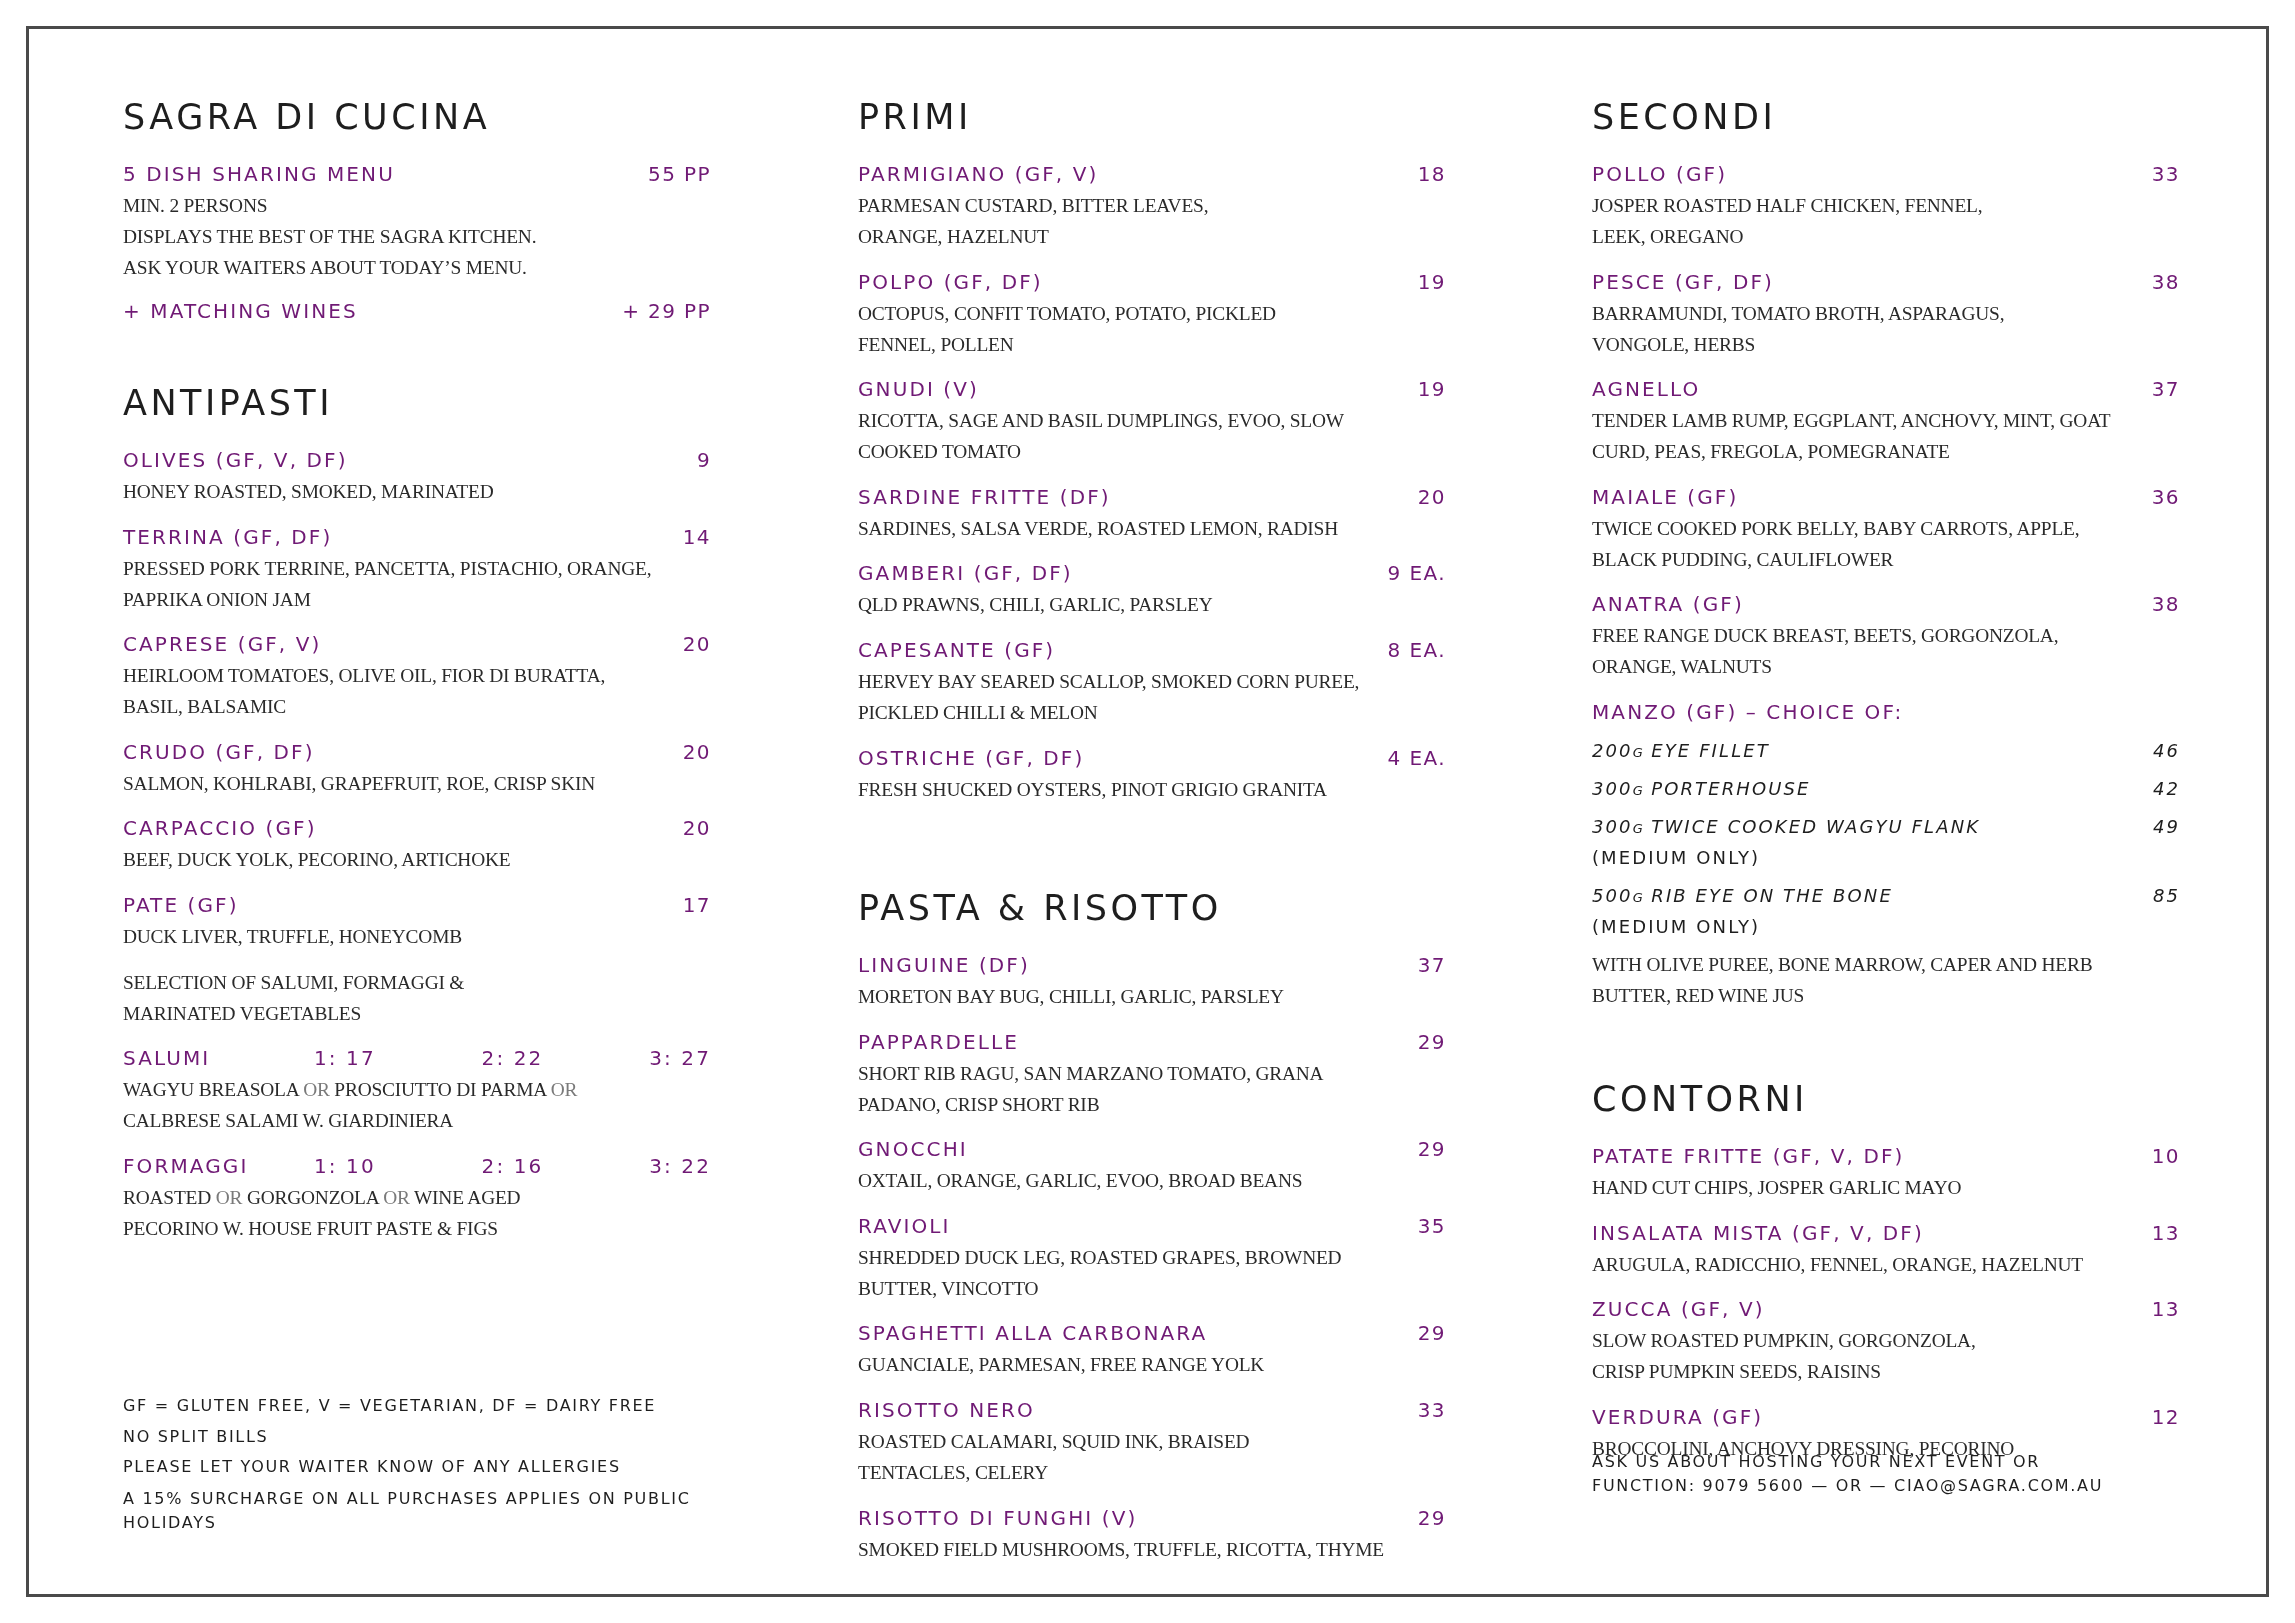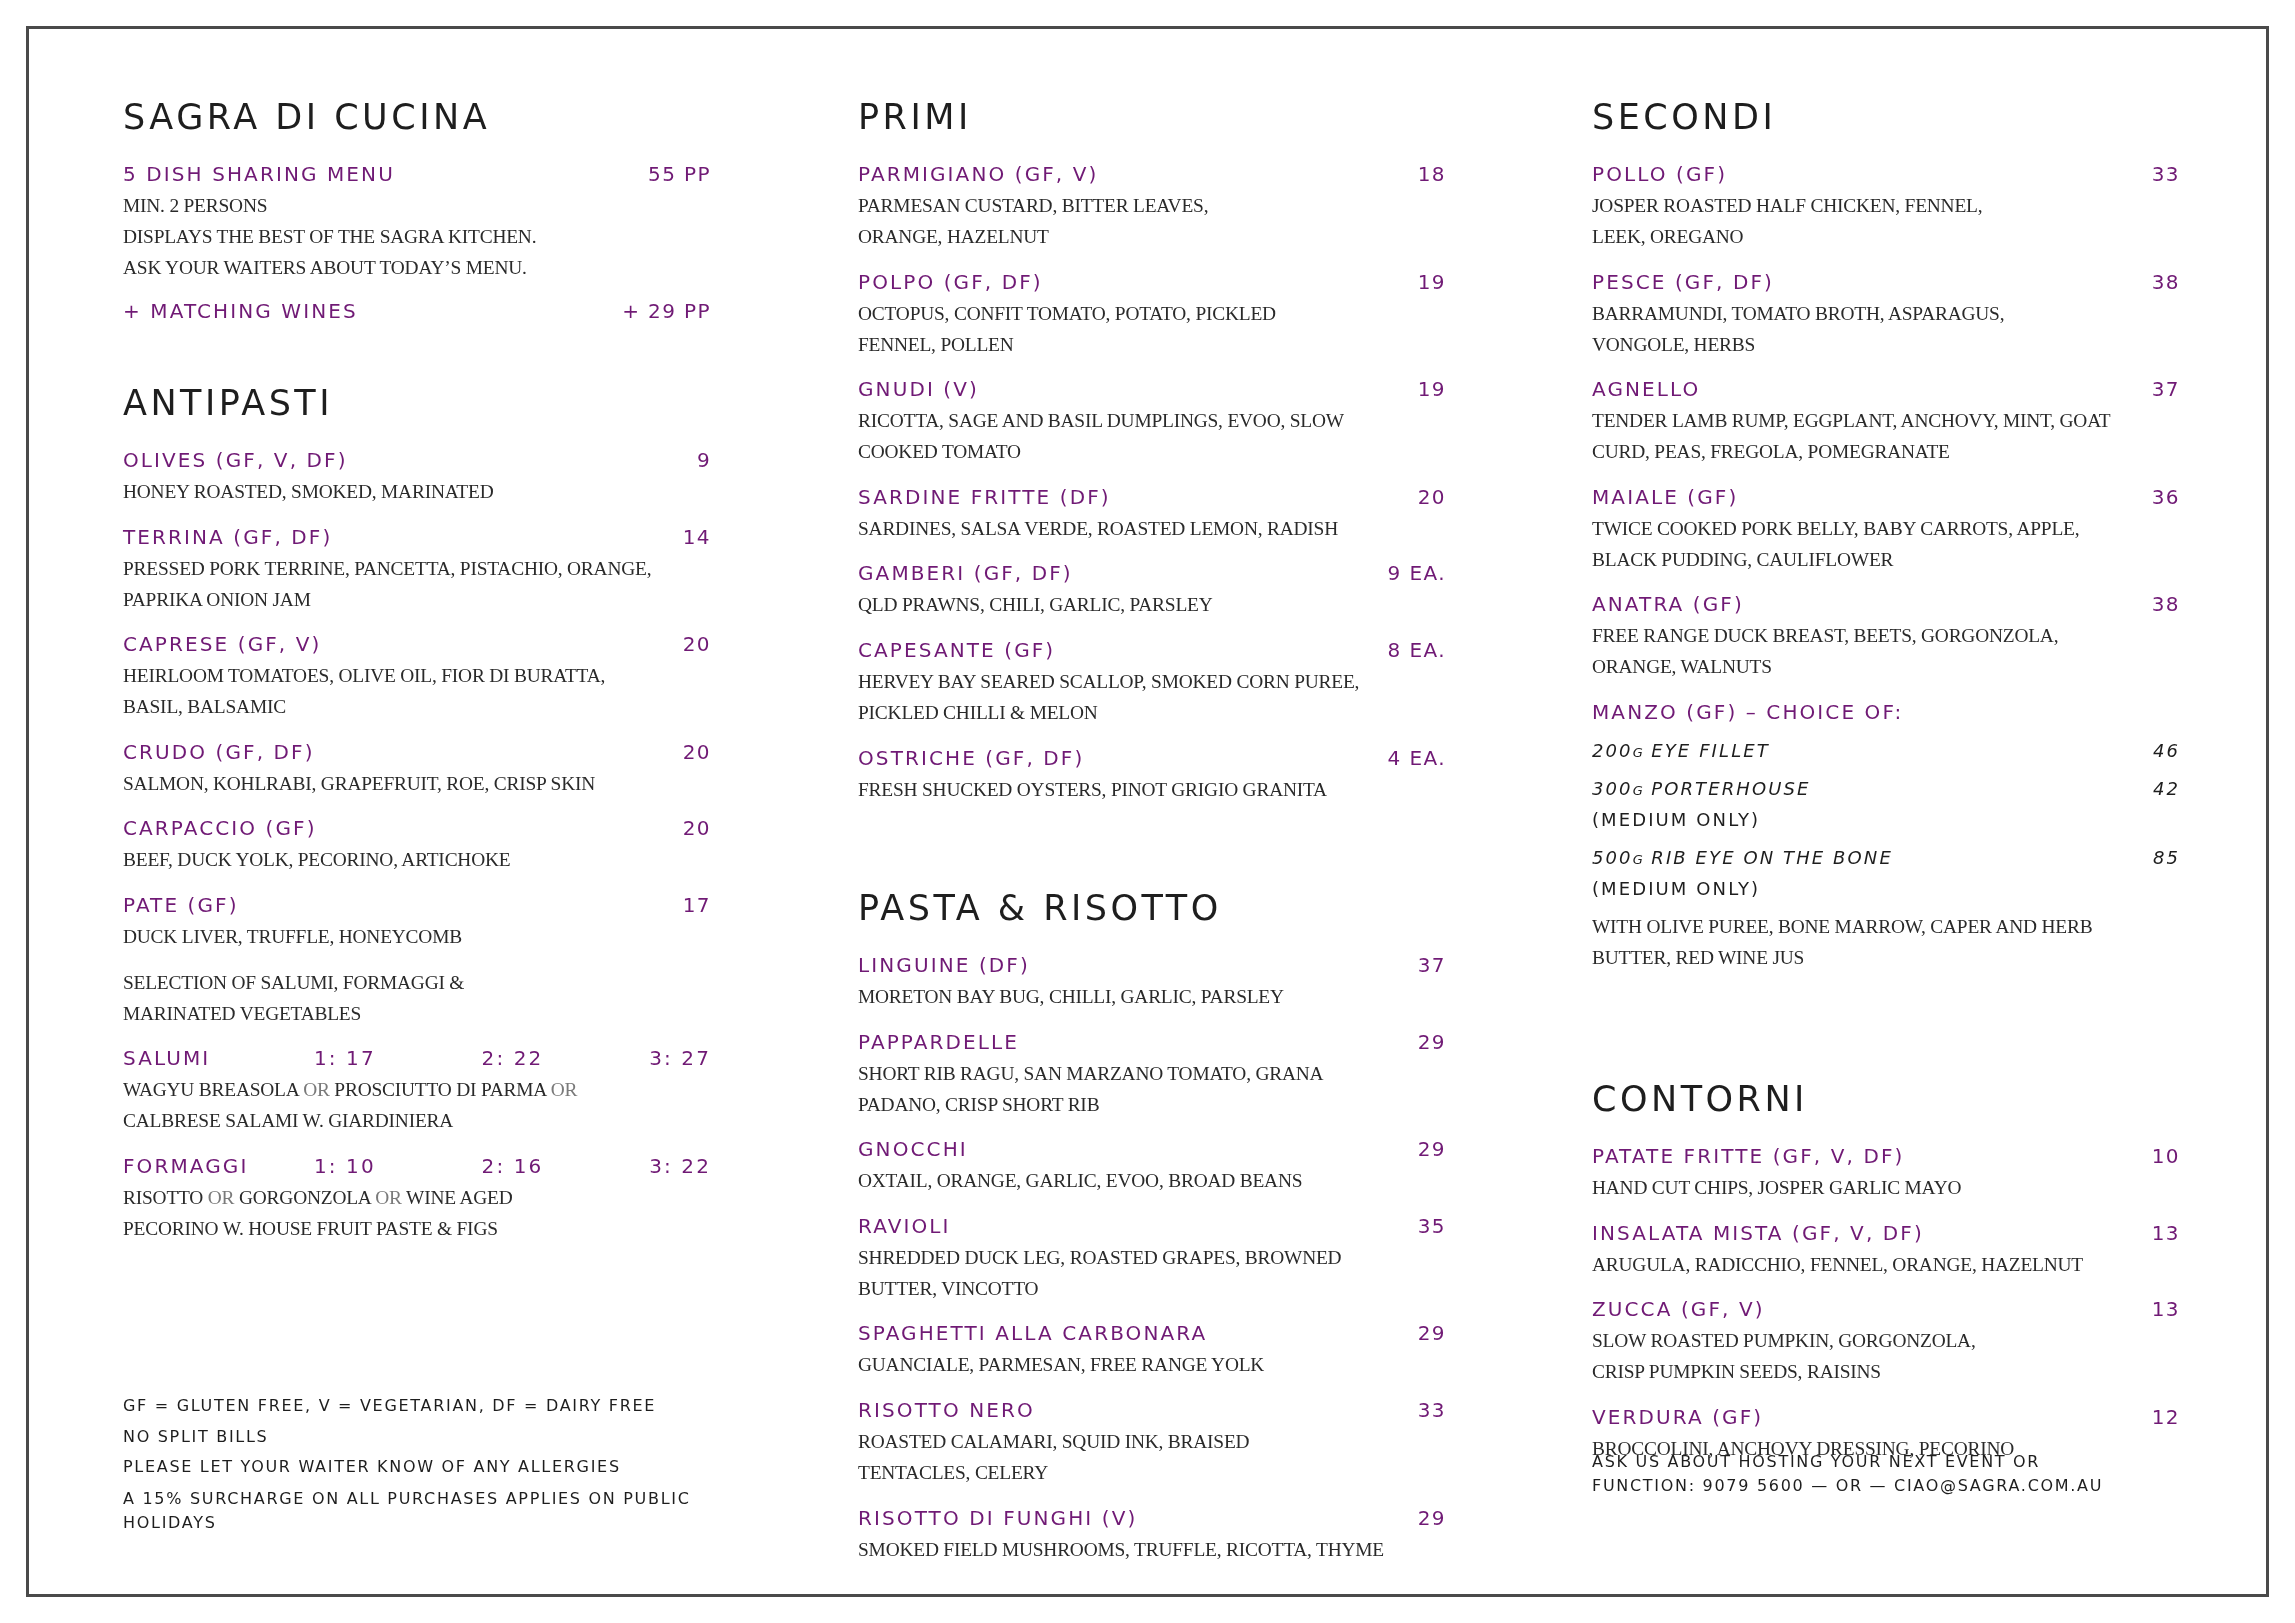--- a/index.html
+++ b/index.html
@@ -169,21 +169,21 @@
         <div class="item">
           <div class="row tiered">
             <span class="name" style="width:191px; display:inline-block;">FORMAGGI</span>
             <span class="tier">1: 10</span>
             <span style="flex:1"></span>
             <span class="tier">2: 16</span>
             <span style="flex:1"></span>
             <span class="tier">3: 22</span>
           </div>
           <div class="desc">
-            <span class="desc-line"><span>RISOTTO</span> <span class="or">OR</span> <span>GORGONZOLA</span> <span class="or">OR</span> <span>WINE AGED</span></span>
+            <span class="desc-line"><span>ROASTED</span> <span class="or">OR</span> <span>GORGONZOLA</span> <span class="or">OR</span> <span>WINE AGED</span></span>
             <span class="desc-line">PECORINO W. HOUSE FRUIT PASTE &amp; FIGS</span>
           </div>
         </div>
       </div>
     </section>
 
     <div class="notes" style="top:1366px;">
       <div class="note">GF = GLUTEN FREE, V = VEGETARIAN, DF = DAIRY FREE</div>
       <div class="note">NO SPLIT BILLS</div>
       <div class="note">PLEASE LET YOUR WAITER KNOW OF ANY ALLERGIES</div>
@@ -398,20 +398,24 @@
               <span class="name">MANZO (GF) – CHOICE OF:</span>
             </div>
           <div class="sub-row">
             <span><span>200</span><span class="g">G</span> <span>EYE FILLET</span></span>
             <span>46</span>
           </div>
           <div class="sub-row" style="margin-top:7px;">
             <span><span>300</span><span class="g">G</span> <span>PORTERHOUSE</span></span>
             <span>42</span>
           </div>
+          <div class="sub-row" style="margin-top:7px;">
+            <span><span>300</span><span class="g">G</span> <span>TWICE COOKED WAGYU FLANK</span></span>
+            <span>49</span>
+          </div>
           <div class="sub-note">(MEDIUM ONLY)</div>
           <div class="sub-row" style="margin-top:7px;">
             <span><span>500</span><span class="g">G</span> <span>RIB EYE ON THE BONE</span></span>
             <span>85</span>
           </div>
           <div class="sub-note">(MEDIUM ONLY)</div>
           <div class="desc" style="margin-top:7px;">
             <span class="desc-line">WITH OLIVE PUREE, BONE MARROW, CAPER AND HERB</span>
             <span class="desc-line">BUTTER, RED WINE JUS</span>
           </div>

